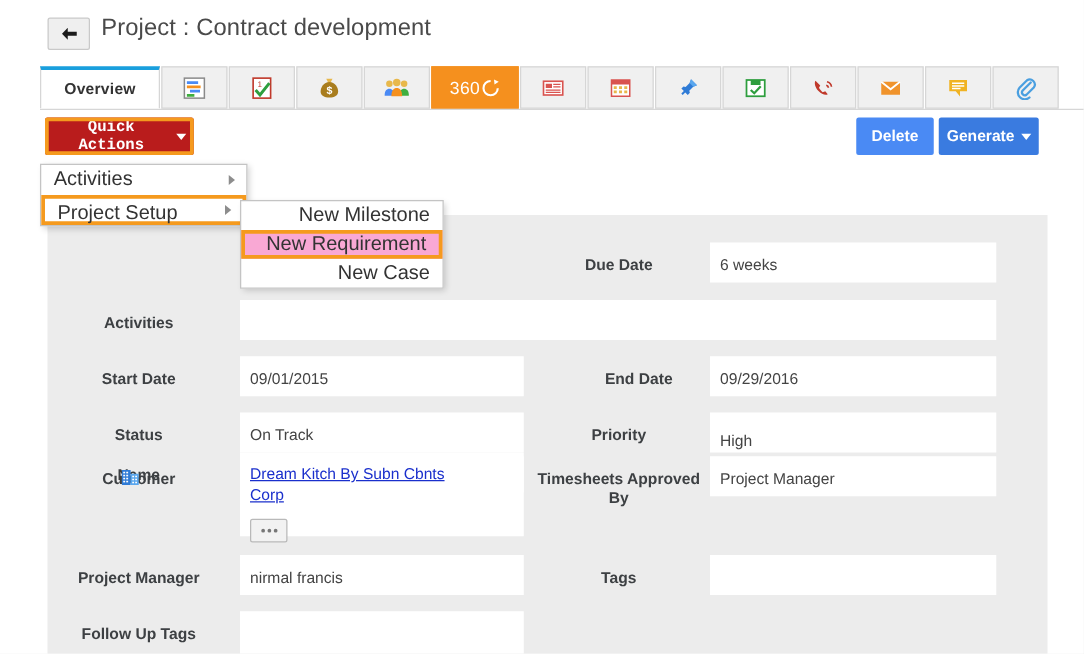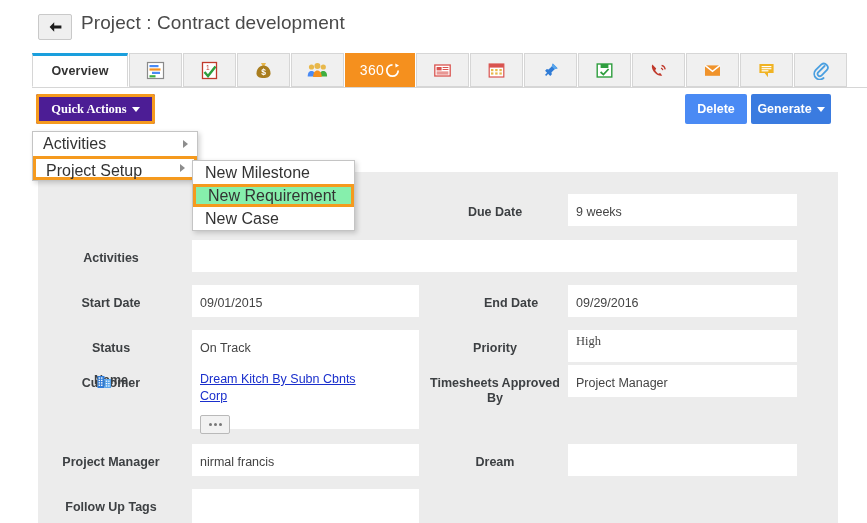--- a/index.html
+++ b/index.html
@@ -51,22 +51,22 @@
 
   
   .quick-actions-wrap{position:absolute;left:36px;top:94px;}
   .qa-highlight{
     position:absolute;left:0;top:0;width:119px;height:30px;
     border:3px solid #f59a1e;box-sizing:border-box;border-radius:2px;
     pointer-events:none;
   }
   .quick-actions-btn{
     position:relative;width:119px;height:30px;box-sizing:border-box;
-    background:#4c1d95;color:#fff;border:none;border-radius:2px;
-    font-family:Liberation Serif, serif;font-size:12.5px;font-weight:bold;
+    background:#b91c1c;color:#fff;border:none;border-radius:2px;
+    font-family:Liberation Mono, monospace;font-size:12.5px;font-weight:bold;
     display:flex;align-items:center;justify-content:center;gap:5px;cursor:pointer;
   }
   .caret{
     width:0;height:0;border-left:4.5px solid transparent;border-right:4.5px solid transparent;
     border-top:5px solid #fff;display:inline-block;
   }
   .btn-right{
     position:absolute;top:94px;height:30px;box-sizing:border-box;
     border:none;border-radius:2px;color:#fff;cursor:pointer;
     font-family:"Liberation Sans", sans-serif;font-size:12.5px;font-weight:bold;
@@ -81,31 +81,31 @@
     box-shadow:2px 2px 5px rgba(0,0,0,.18);z-index:40;
   }
   #menu-level1{left:32px;top:131px;width:164px;}
   #menu-level2{left:192px;top:160px;width:161px;}
   .menu-item{
     position:relative;height:23px;line-height:23px;
     padding:0 10px;font-size:16px;color:#333;white-space:nowrap;cursor:pointer;
     box-sizing:border-box;
   }
   #menu-level1 .menu-item{height:24px;line-height:24px;}
-  #menu-level2 .menu-item{height:23px;line-height:23px;padding-left:12px;}
+  #menu-level2 .menu-item{height:23px;line-height:23px;padding-left:12px;text-align:right;}
   .menu-item .arrow{
     position:absolute;right:9px;top:50%;margin-top:-4px;
     width:0;height:0;border-top:4px solid transparent;border-bottom:4px solid transparent;
     border-left:5px solid #8d8d8d;
   }
   .menu-item.hl{
     border:3px solid #f59a1e;box-sizing:border-box;background:#fff;
     line-height:18px;
   }
-  #menu-level2 .menu-item.hl{background:#86efac;line-height:17px;}
+  #menu-level2 .menu-item.hl{background:#f9a8d4;line-height:17px;}
 
   
   .form-panel{
     position:absolute;left:38px;top:172px;width:800px;height:351px;
     background:#ececec;
   }
   .field-label{
     position:absolute;text-align:center;
     font-size:12.5px;font-weight:bold;color:#3d4043;line-height:15px;
   }
@@ -314,59 +314,59 @@
     <span class="caret"></span>
   </button>
 
   <div class="form-panel">
 
     <div class="field-label" style="left:0;top:201px;width:146px;">Name</div>
     <div class="field-box" style="left:154px;top:190px;width:227px;height:32px;"></div>
 
     <div class="field-label" style="left:389px;top:33px;width:136px;">Due Date</div>
     <div class="field-box" style="left:530px;top:22px;width:229px;height:32px;"></div>
-    <div class="field-value" style="left:538px;top:33px;">9 weeks</div>
+    <div class="field-value" style="left:538px;top:33px;">6 weeks</div>
 
     <div class="field-label" style="left:0;top:79px;width:146px;">Activities</div>
     <div class="field-box" style="left:154px;top:68px;width:605px;height:32px;"></div>
 
     <div class="field-label" style="left:0;top:124px;width:146px;">Start Date</div>
     <div class="field-box" style="left:154px;top:113px;width:227px;height:32px;"></div>
     <div class="field-value" style="left:162px;top:124px;">09/01/2015</div>
 
     <div class="field-label" style="left:405px;top:124px;width:136px;">End Date</div>
     <div class="field-box" style="left:530px;top:113px;width:229px;height:32px;"></div>
     <div class="field-value" style="left:538px;top:124px;">09/29/2016</div>
 
     <div class="field-label" style="left:0;top:169px;width:146px;">Status</div>
     <div class="field-box" style="left:154px;top:158px;width:227px;height:32px;"></div>
     <div class="field-value" style="left:162px;top:169px;">On Track</div>
 
     <div class="field-label" style="left:389px;top:169px;width:136px;">Priority</div>
     <div class="field-box" style="left:530px;top:158px;width:229px;height:32px;"></div>
-    <div class="field-value" style="left:538px;top:162px;font-family:Liberation Serif, serif;">High</div>
+    <div class="field-value" style="left:538px;top:174px;">High</div>
 
     <div class="field-label" style="left:0;top:204px;width:146px;">Customer</div>
     <div class="field-box" style="left:154px;top:193px;width:227px;height:64px;"></div>
     <div class="cust-link" style="left:162px;top:199px;">Dream Kitch By Subn Cbnts Corp</div>
     <div class="dots-btn" style="left:162px;top:243px;">
       <i></i>
         <i></i>
         <i></i>
     </div>
 
     <div class="field-label" style="left:389px;top:204px;width:136px;">Timesheets Approved By</div>
     <div class="field-box" style="left:530px;top:193px;width:229px;height:32px;"></div>
     <div class="field-value" style="left:538px;top:204px;">Project Manager</div>
 
     <div class="field-label" style="left:0;top:283px;width:146px;">Project Manager</div>
     <div class="field-box" style="left:154px;top:272px;width:227px;height:32px;"></div>
     <div class="field-value" style="left:162px;top:283px;">nirmal francis</div>
 
-    <div class="field-label" style="left:389px;top:283px;width:136px;">Dream</div>
+    <div class="field-label" style="left:389px;top:283px;width:136px;">Tags</div>
     <div class="field-box" style="left:530px;top:272px;width:229px;height:32px;"></div>
 
     <div class="field-label" style="left:0;top:328px;width:146px;">Follow Up Tags</div>
     <div class="field-box" style="left:154px;top:317px;width:227px;height:34px;"></div>
 
   </div>
 
   <div class="cust-icon">
     <svg width="15" height="15" viewBox="0 0 15 15">
       <rect x="0.5" y="2" width="7" height="12" fill="#2f7bd6"></rect>

